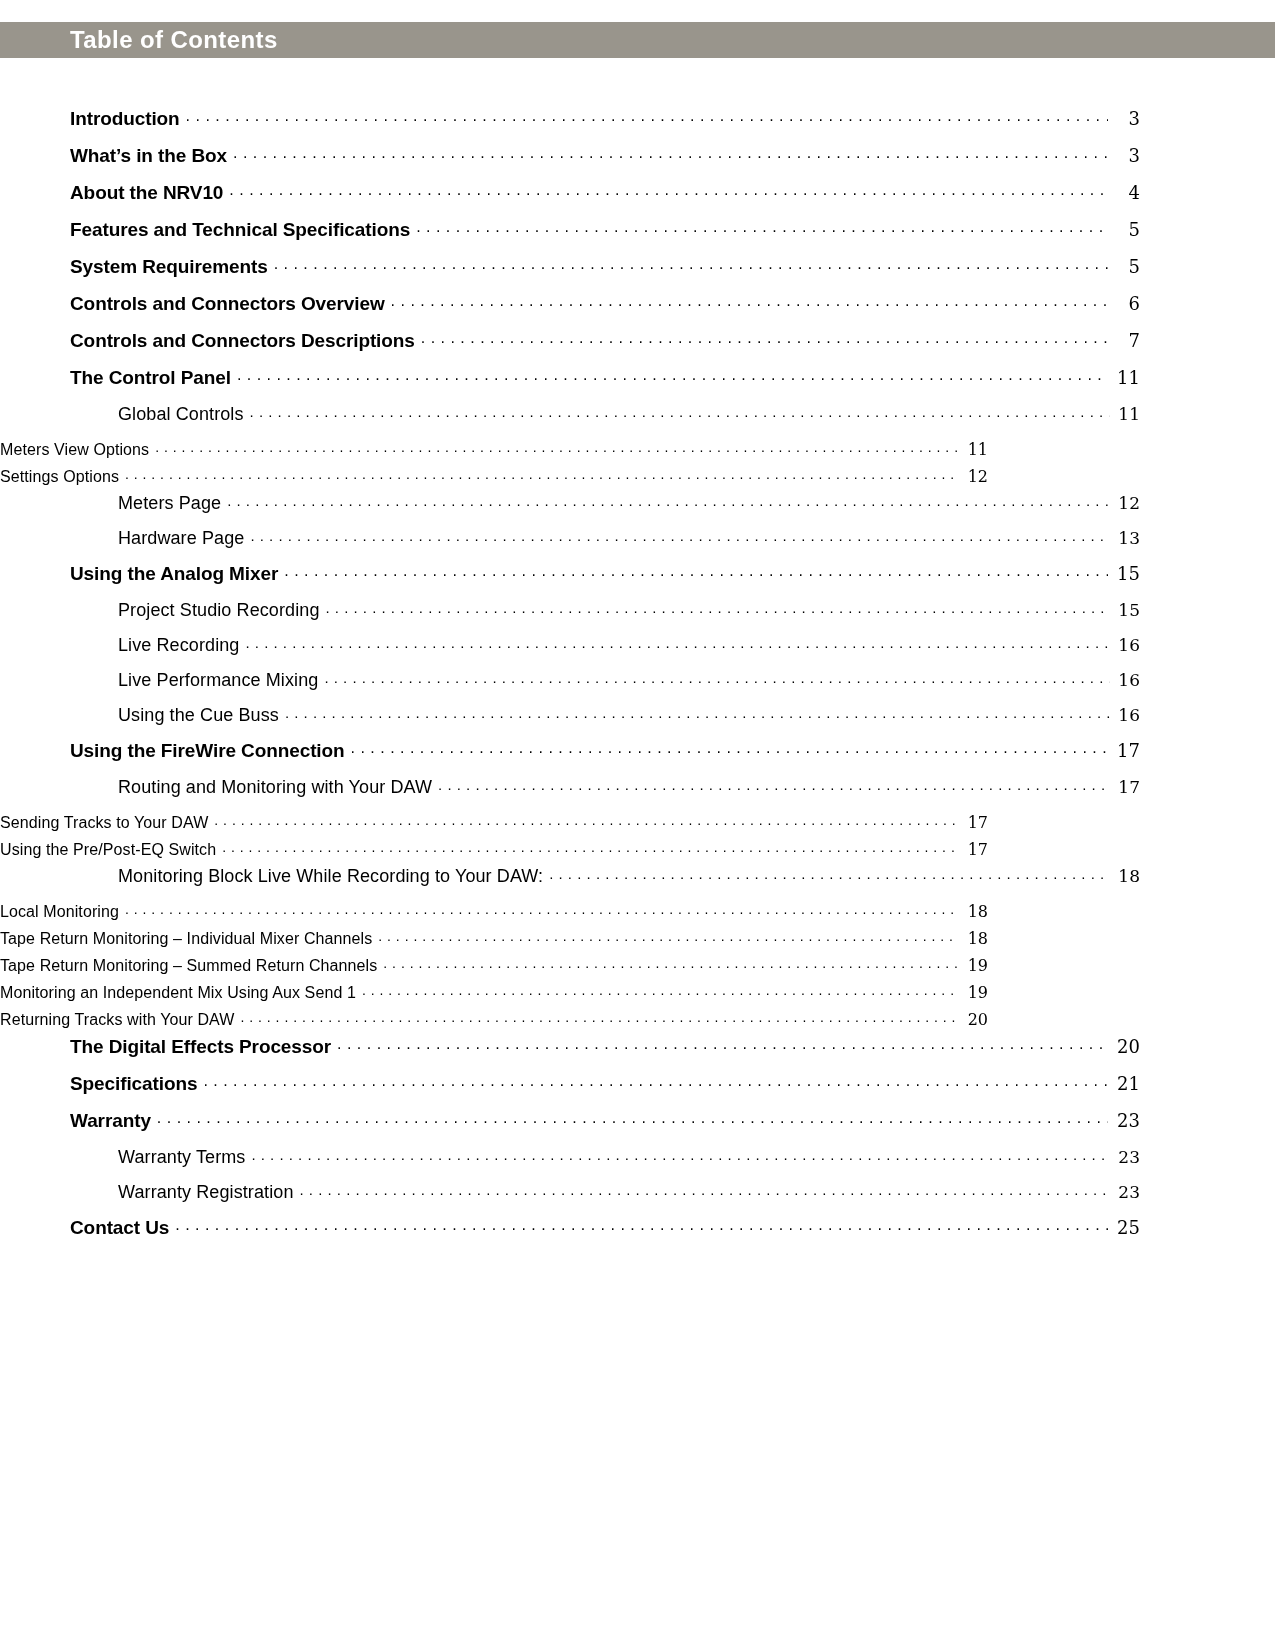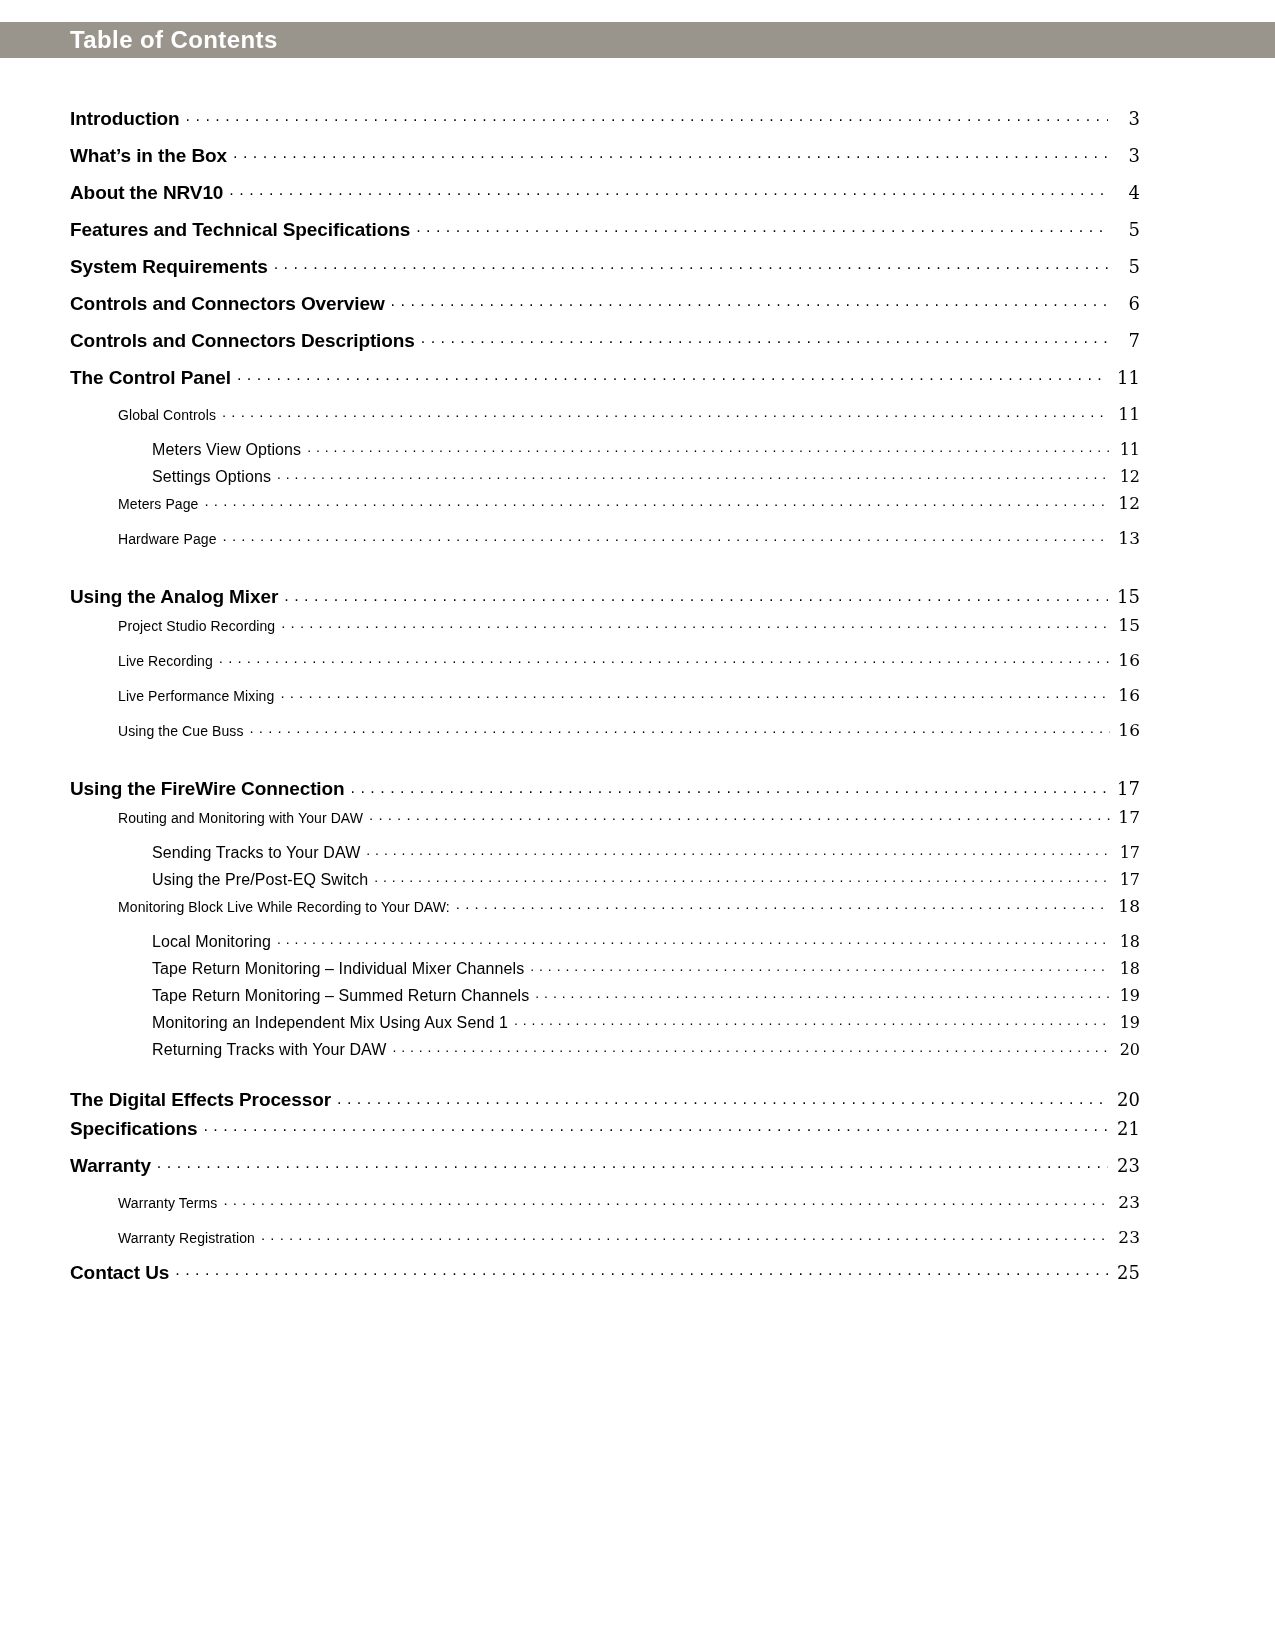--- a/index.html
+++ b/index.html
@@ -101,50 +101,49 @@
   .lvl1 .toc-leader::before { font-size: 16px; }
 
   
   .lvl2 {
     margin-left: 118px;
     width: 1022px;
     height: 35px;
     align-items: baseline;
   }
   .lvl2 .toc-title {
-    font-size: 14px;
+    font-size: 18px;
     font-weight: 400;
     letter-spacing: 0.1px;
   }
   .lvl2 .toc-page {
     font-size: 17px;
     min-width: 24px;
   }
   .lvl2 .toc-leader::before { font-size: 15px; }
 
   
   .lvl3 {
-    margin-left: 152px;
     width: 988px;
     height: 27px;
     align-items: baseline;
   }
   .lvl3 .toc-title {
     font-size: 16px;
     font-weight: 400;
     letter-spacing: 0.1px;
   }
   .lvl3 .toc-page {
     font-size: 16px;
     min-width: 23px;
   }
   .lvl3 .toc-leader::before { font-size: 14px; }
 
   
-  .gap-top { margin-top: 15px; align-items: center; }
+  .gap-top { margin-top: 0; }
 </style>
 </head>
 <body>
 
 <div class="header-bar" style="background: rgb(153, 149, 140);">
   <div class="header-title" style="color: rgb(255, 255, 255);">Table of Contents</div>
 </div>
 
 <div class="toc">
     <div class="toc-entry lvl1">

